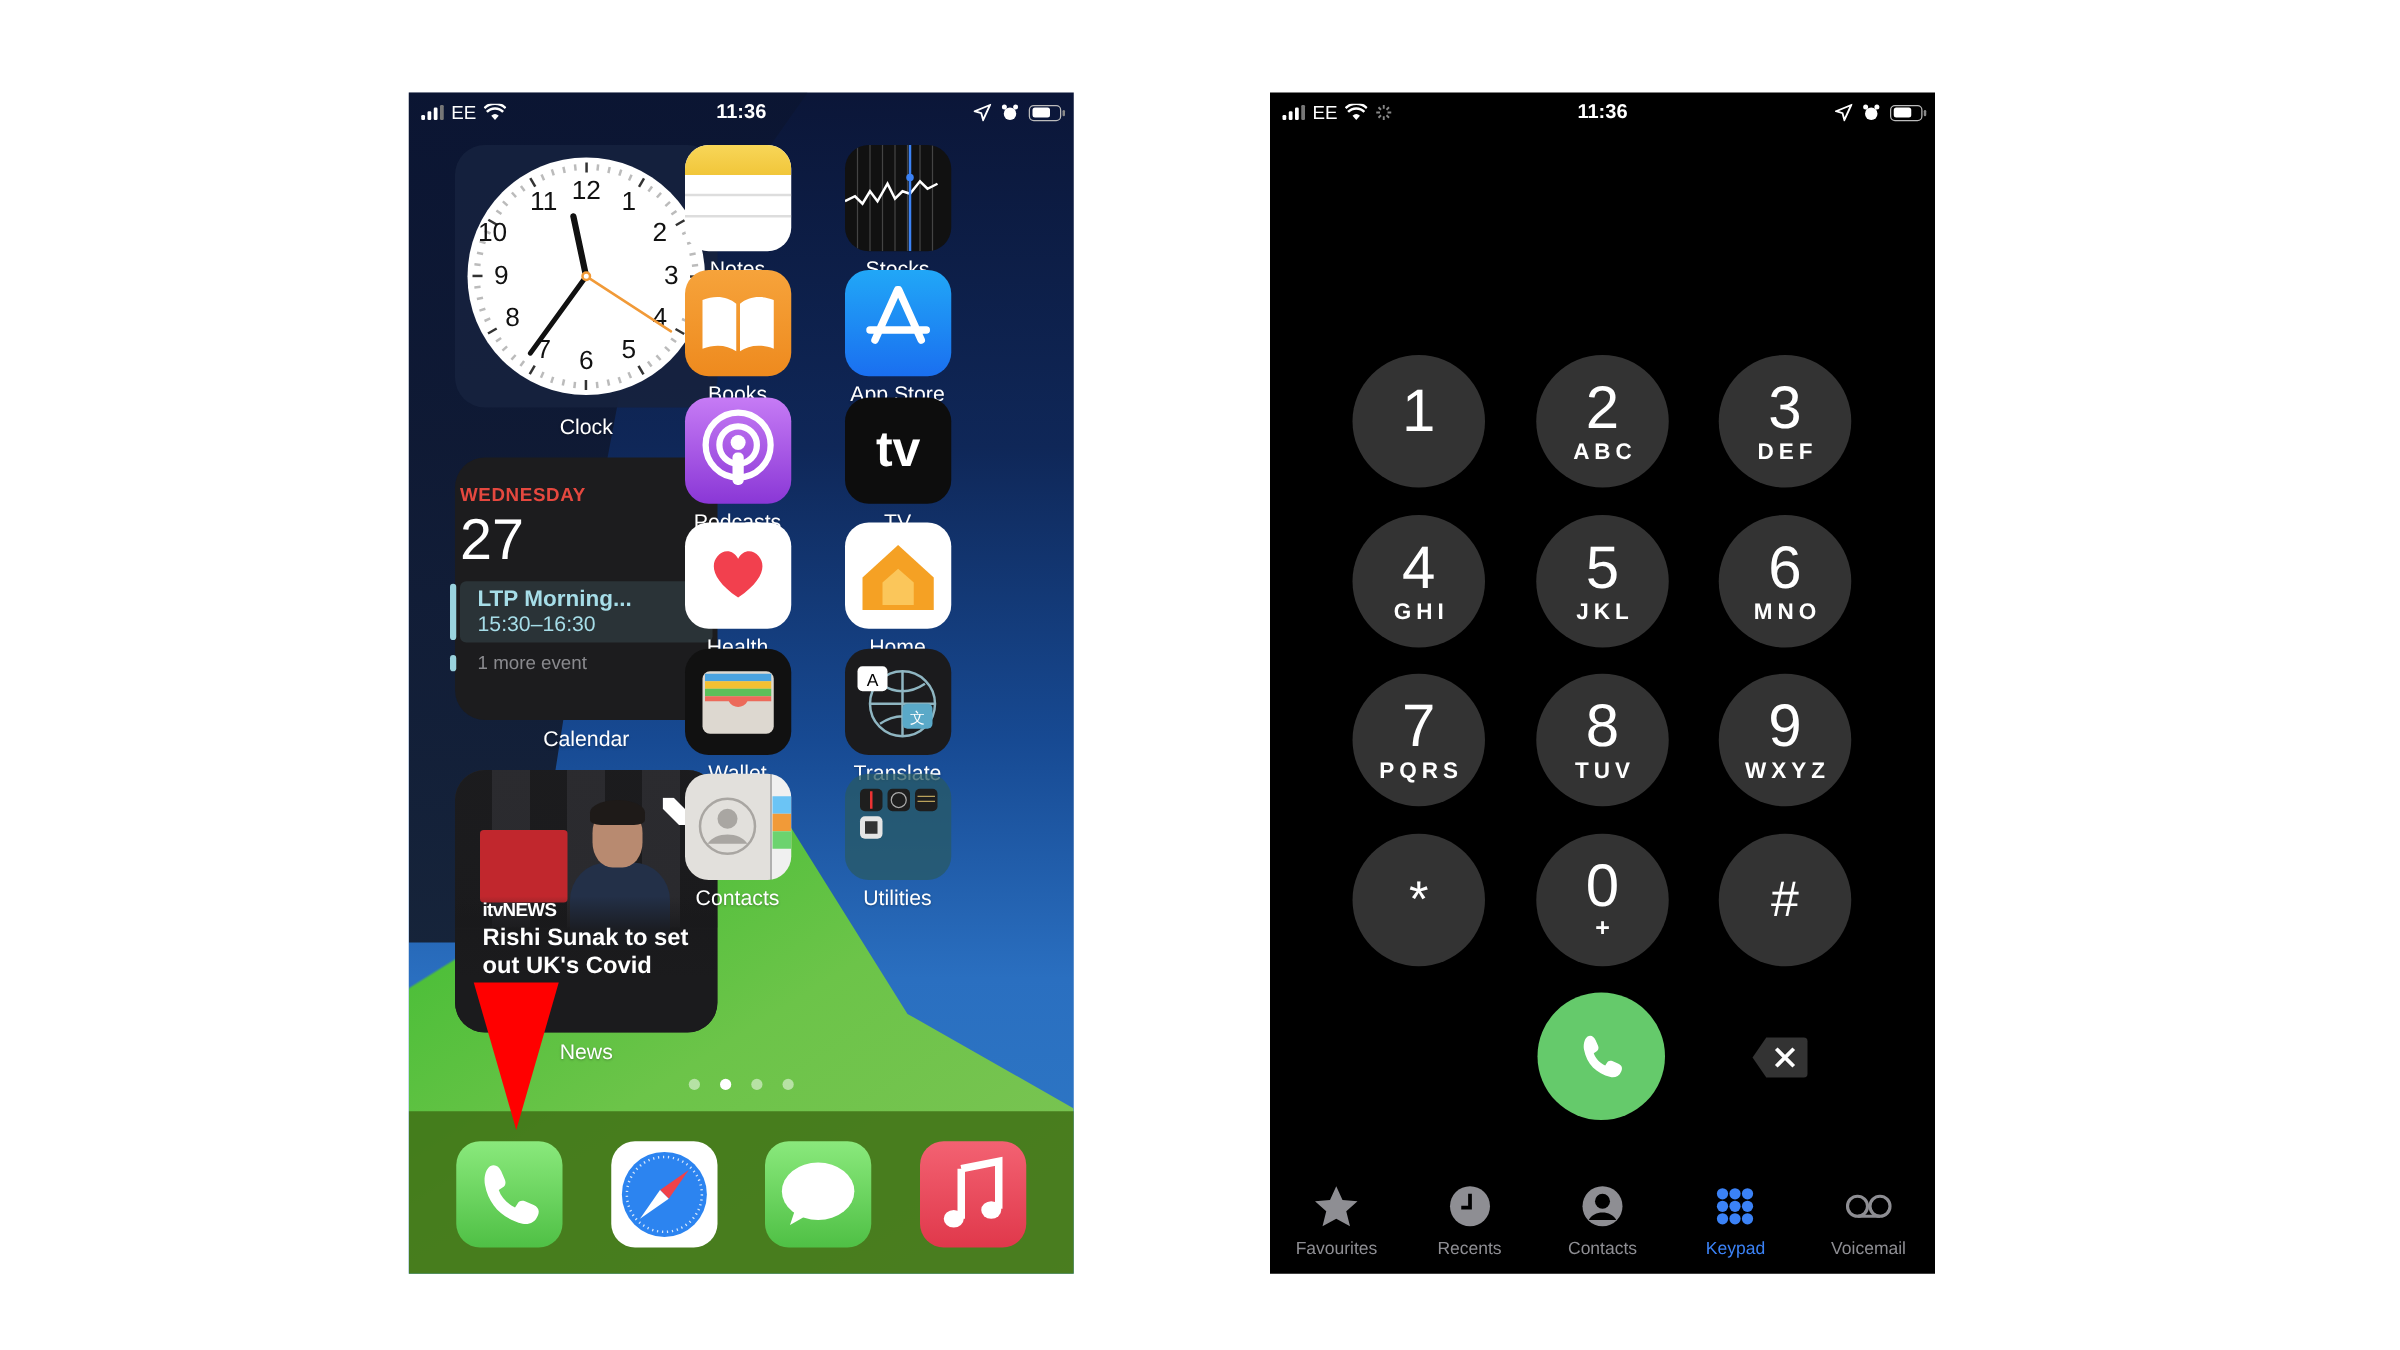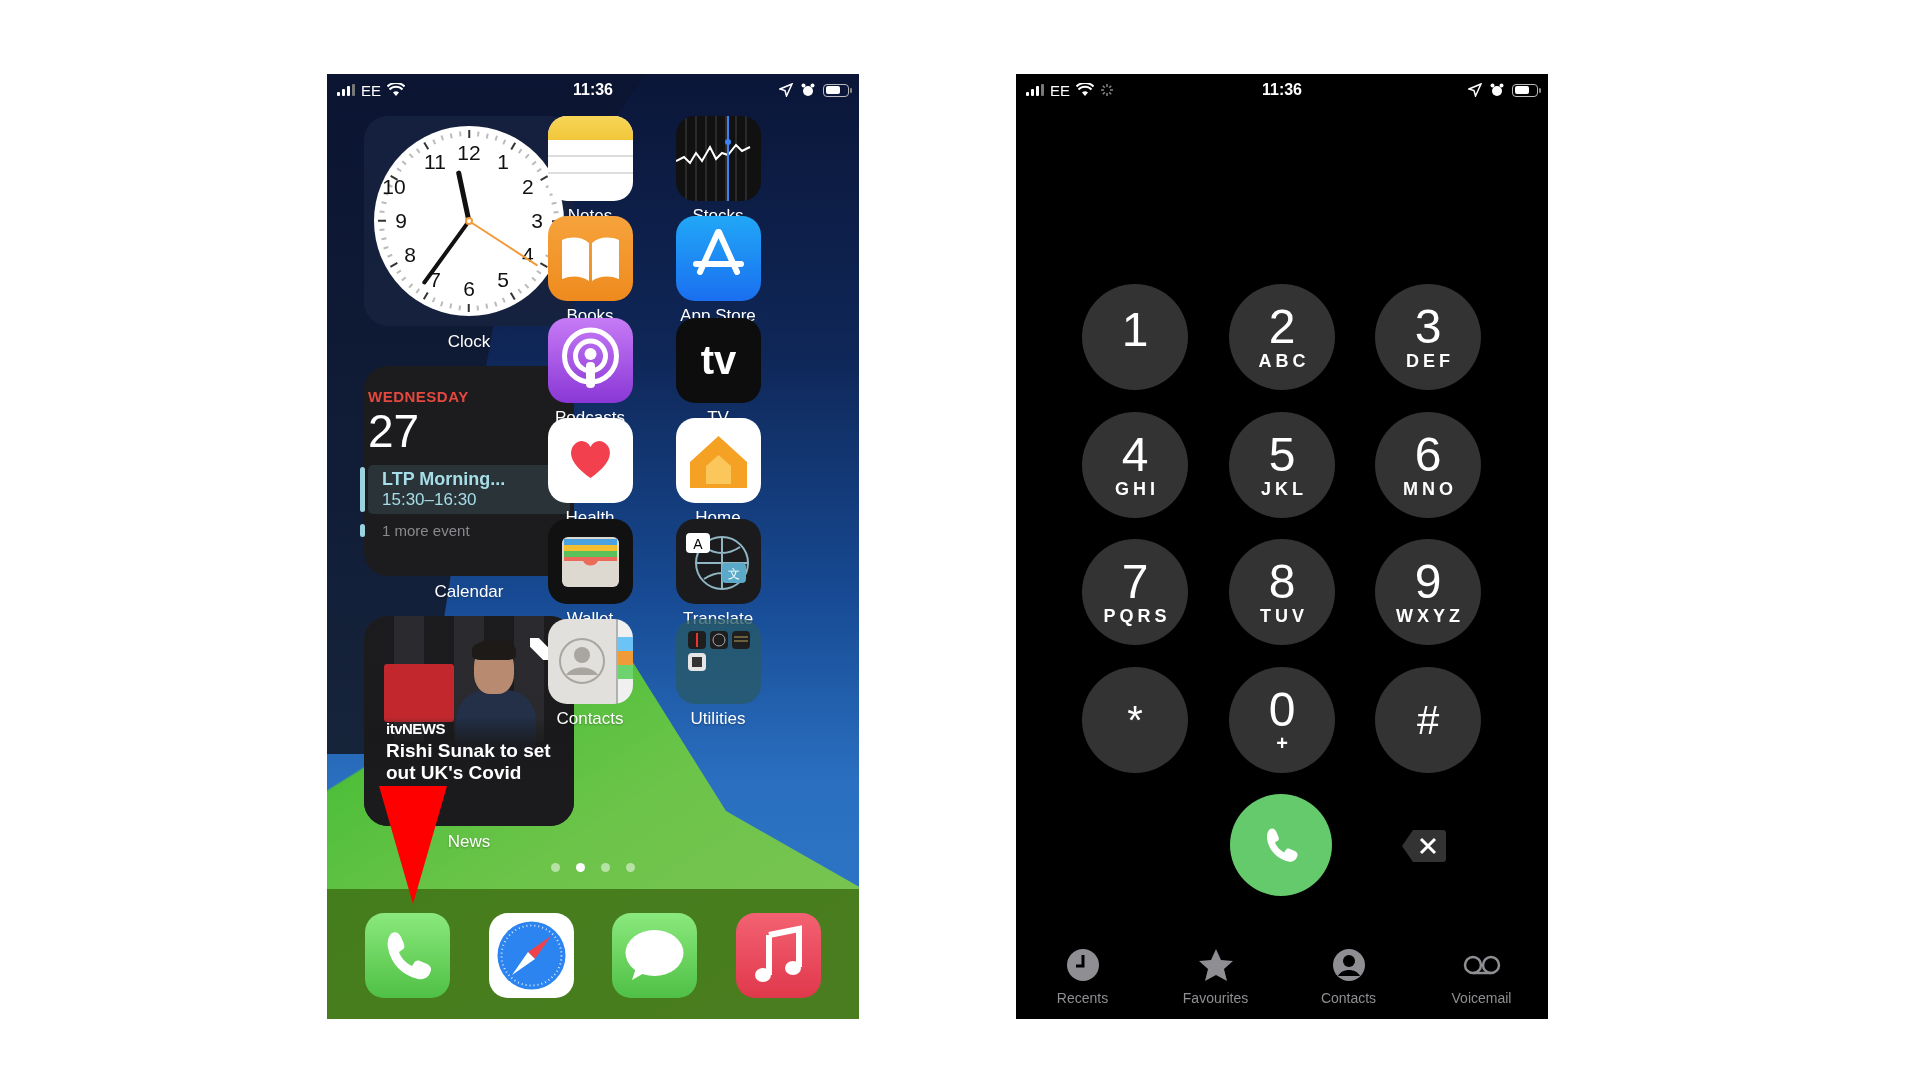--- a/index.html
+++ b/index.html
@@ -502,39 +502,53 @@
   <div class="del-btn">
     <svg viewBox="0 0 46 34" width="46" height="34">
         <path d="M12 1h30a3 3 0 0 1 3 3v26a3 3 0 0 1-3 3H12L1 17z" fill="#333"></path>
         <path d="M20 10l14 14M34 10L20 24" stroke="#fff" stroke-width="3"></path>
       </svg>
   </div>
 
   <div class="tabbar" id="tabbar">
       <div class="tab">
         <span><svg viewBox="0 0 40 36">
+            <path d="M20 2l5 11 12 1-9 8 3 12-11-6-11 6 3-12-9-8 12-1z" fill="#8e8e93"></path>
+          </svg></span>
+        <span>Favourites</span>
+      </div>
+      <div class="tab">
+        <span><svg viewBox="0 0 40 36">
             <circle cx="20" cy="18" r="16" fill="#8e8e93"></circle>
             <path d="M20 8v11h-7" stroke="#000" stroke-width="3" fill="none"></path>
           </svg></span>
         <span>Recents</span>
-      </div>
-      <div class="tab">
-        <span><svg viewBox="0 0 40 36">
-            <path d="M20 2l5 11 12 1-9 8 3 12-11-6-11 6 3-12-9-8 12-1z" fill="#8e8e93"></path>
-          </svg></span>
-        <span>Favourites</span>
       </div>
       <div class="tab">
         <span><svg viewBox="0 0 40 36">
             <circle cx="20" cy="18" r="16" fill="#8e8e93"></circle>
             <circle cx="20" cy="14" r="6" fill="#000"></circle>
             <path d="M9 29c4-8 18-8 22 0" fill="#000"></path>
           </svg></span>
         <span>Contacts</span>
       </div>
+      <div class="tab active">
+        <span><svg viewBox="0 0 40 36">
+            <circle cx="10" cy="8" r="4.5" fill="#3b82f6"></circle>
+            <circle cx="20" cy="8" r="4.5" fill="#3b82f6"></circle>
+            <circle cx="30" cy="8" r="4.5" fill="#3b82f6"></circle>
+            <circle cx="10" cy="18" r="4.5" fill="#3b82f6"></circle>
+            <circle cx="20" cy="18" r="4.5" fill="#3b82f6"></circle>
+            <circle cx="30" cy="18" r="4.5" fill="#3b82f6"></circle>
+            <circle cx="10" cy="28" r="4.5" fill="#3b82f6"></circle>
+            <circle cx="20" cy="28" r="4.5" fill="#3b82f6"></circle>
+            <circle cx="30" cy="28" r="4.5" fill="#3b82f6"></circle>
+          </svg></span>
+        <span>Keypad</span>
+      </div>
       <div class="tab">
         <span><svg viewBox="0 0 40 36">
             <circle cx="11" cy="18" r="8" stroke="#8e8e93" stroke-width="2.5" fill="none"></circle>
             <circle cx="29" cy="18" r="8" stroke="#8e8e93" stroke-width="2.5" fill="none"></circle>
             <path d="M11 26h18" stroke="#8e8e93" stroke-width="2.5"></path>
           </svg></span>
         <span>Voicemail</span>
       </div>
     </div>
 </div>

